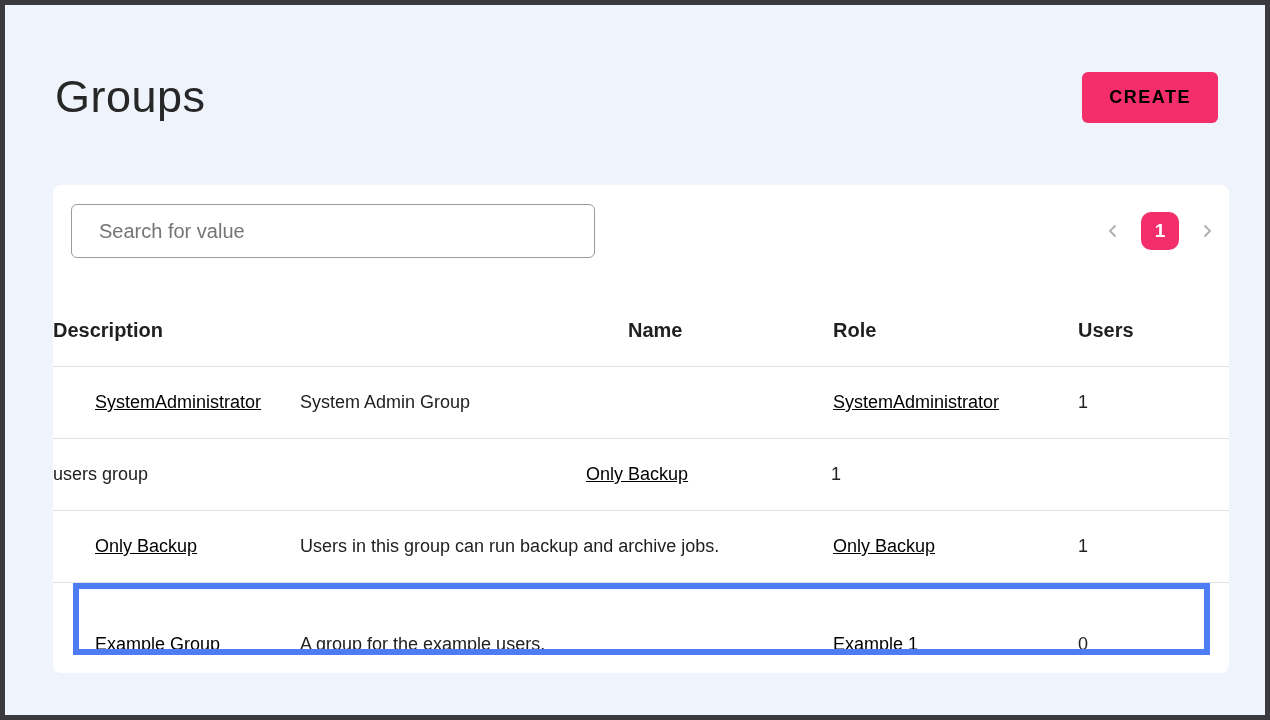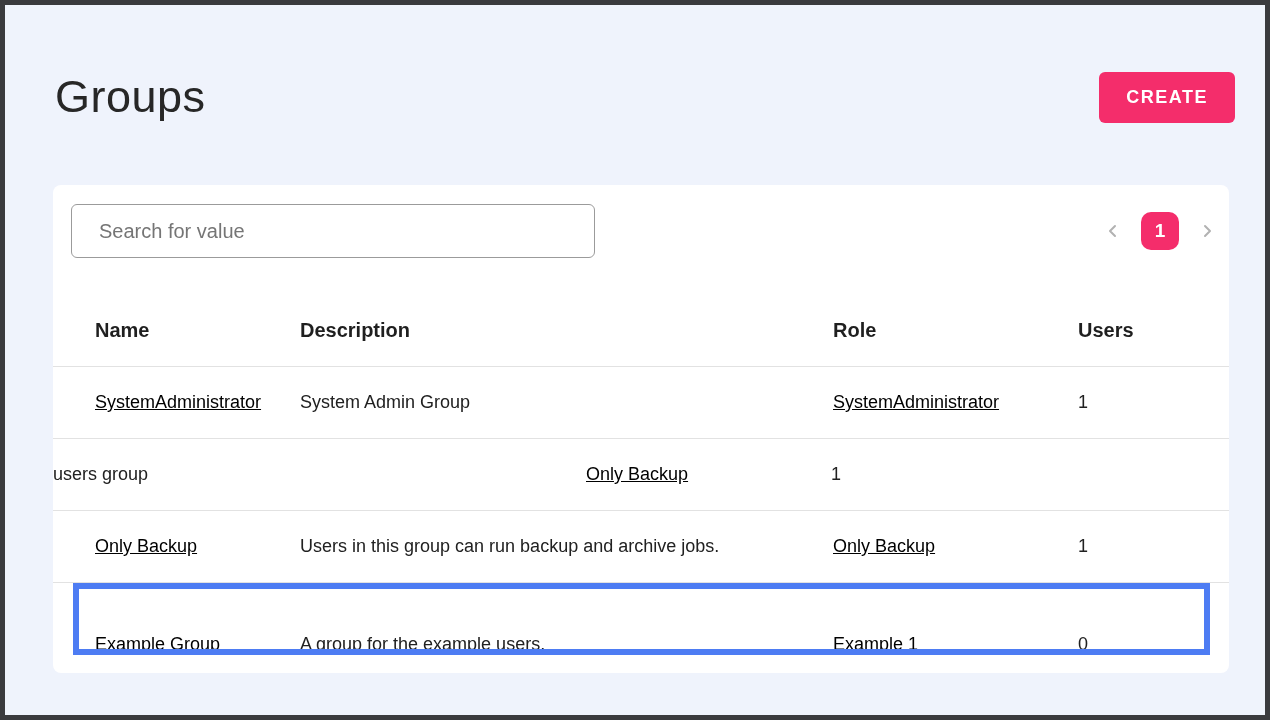--- a/index.html
+++ b/index.html
@@ -7,32 +7,32 @@
   body {
     font-family: "Liberation Sans", "DejaVu Sans", sans-serif;
     background: #eff3fc;
     border: 5px solid #3a3a3e;
     position: relative;
     overflow: hidden;
   }
   
   .page-header {
     position: absolute;
-    left: 50px; right: 30px; top: 66px;
+    left: 50px; right: 47px; top: 66px;
     display: flex; align-items: center; justify-content: space-between;
   }
   .page-title {
     font-size: 45px;
     font-weight: 400;
     color: #272727;
     letter-spacing: 0.5px;
   }
   .create-btn {
     background: #f42d6b;
-    color: #ffffff;
+    color: #000000;
     border: none;
     border-radius: 6px;
     height: 51px;
     padding: 0 27px;
     font-family: inherit;
     font-size: 18px;
     font-weight: bold;
     letter-spacing: 1.5px;
     cursor: pointer;
   }
@@ -136,22 +136,22 @@
         <svg width="16" height="16" viewBox="0 0 16 16" fill="none">
           <polyline points="6,3 11,8 6,13" stroke="#b2b2b2" stroke-width="2" stroke-linecap="round" stroke-linejoin="round"></polyline>
         </svg>
       </button>
     </div>
   </div>
 
   <div class="table">
 
     <div class="tr">
+      <div class="th c-desc">Description</div>
       <div class="th c-name">Name</div>
-      <div class="th c-desc">Description</div>
       <div class="th c-role">Role</div>
       <div class="th c-users">Users</div>
     </div>
 
     <div class="tr">
       <div class="td c-name"><a class="cell-link">SystemAdministrator</a></div>
       <div class="td c-desc">System Admin Group</div>
       <div class="td c-role"><a class="cell-link">SystemAdministrator</a></div>
       <div class="td c-users">1</div>
     </div>

